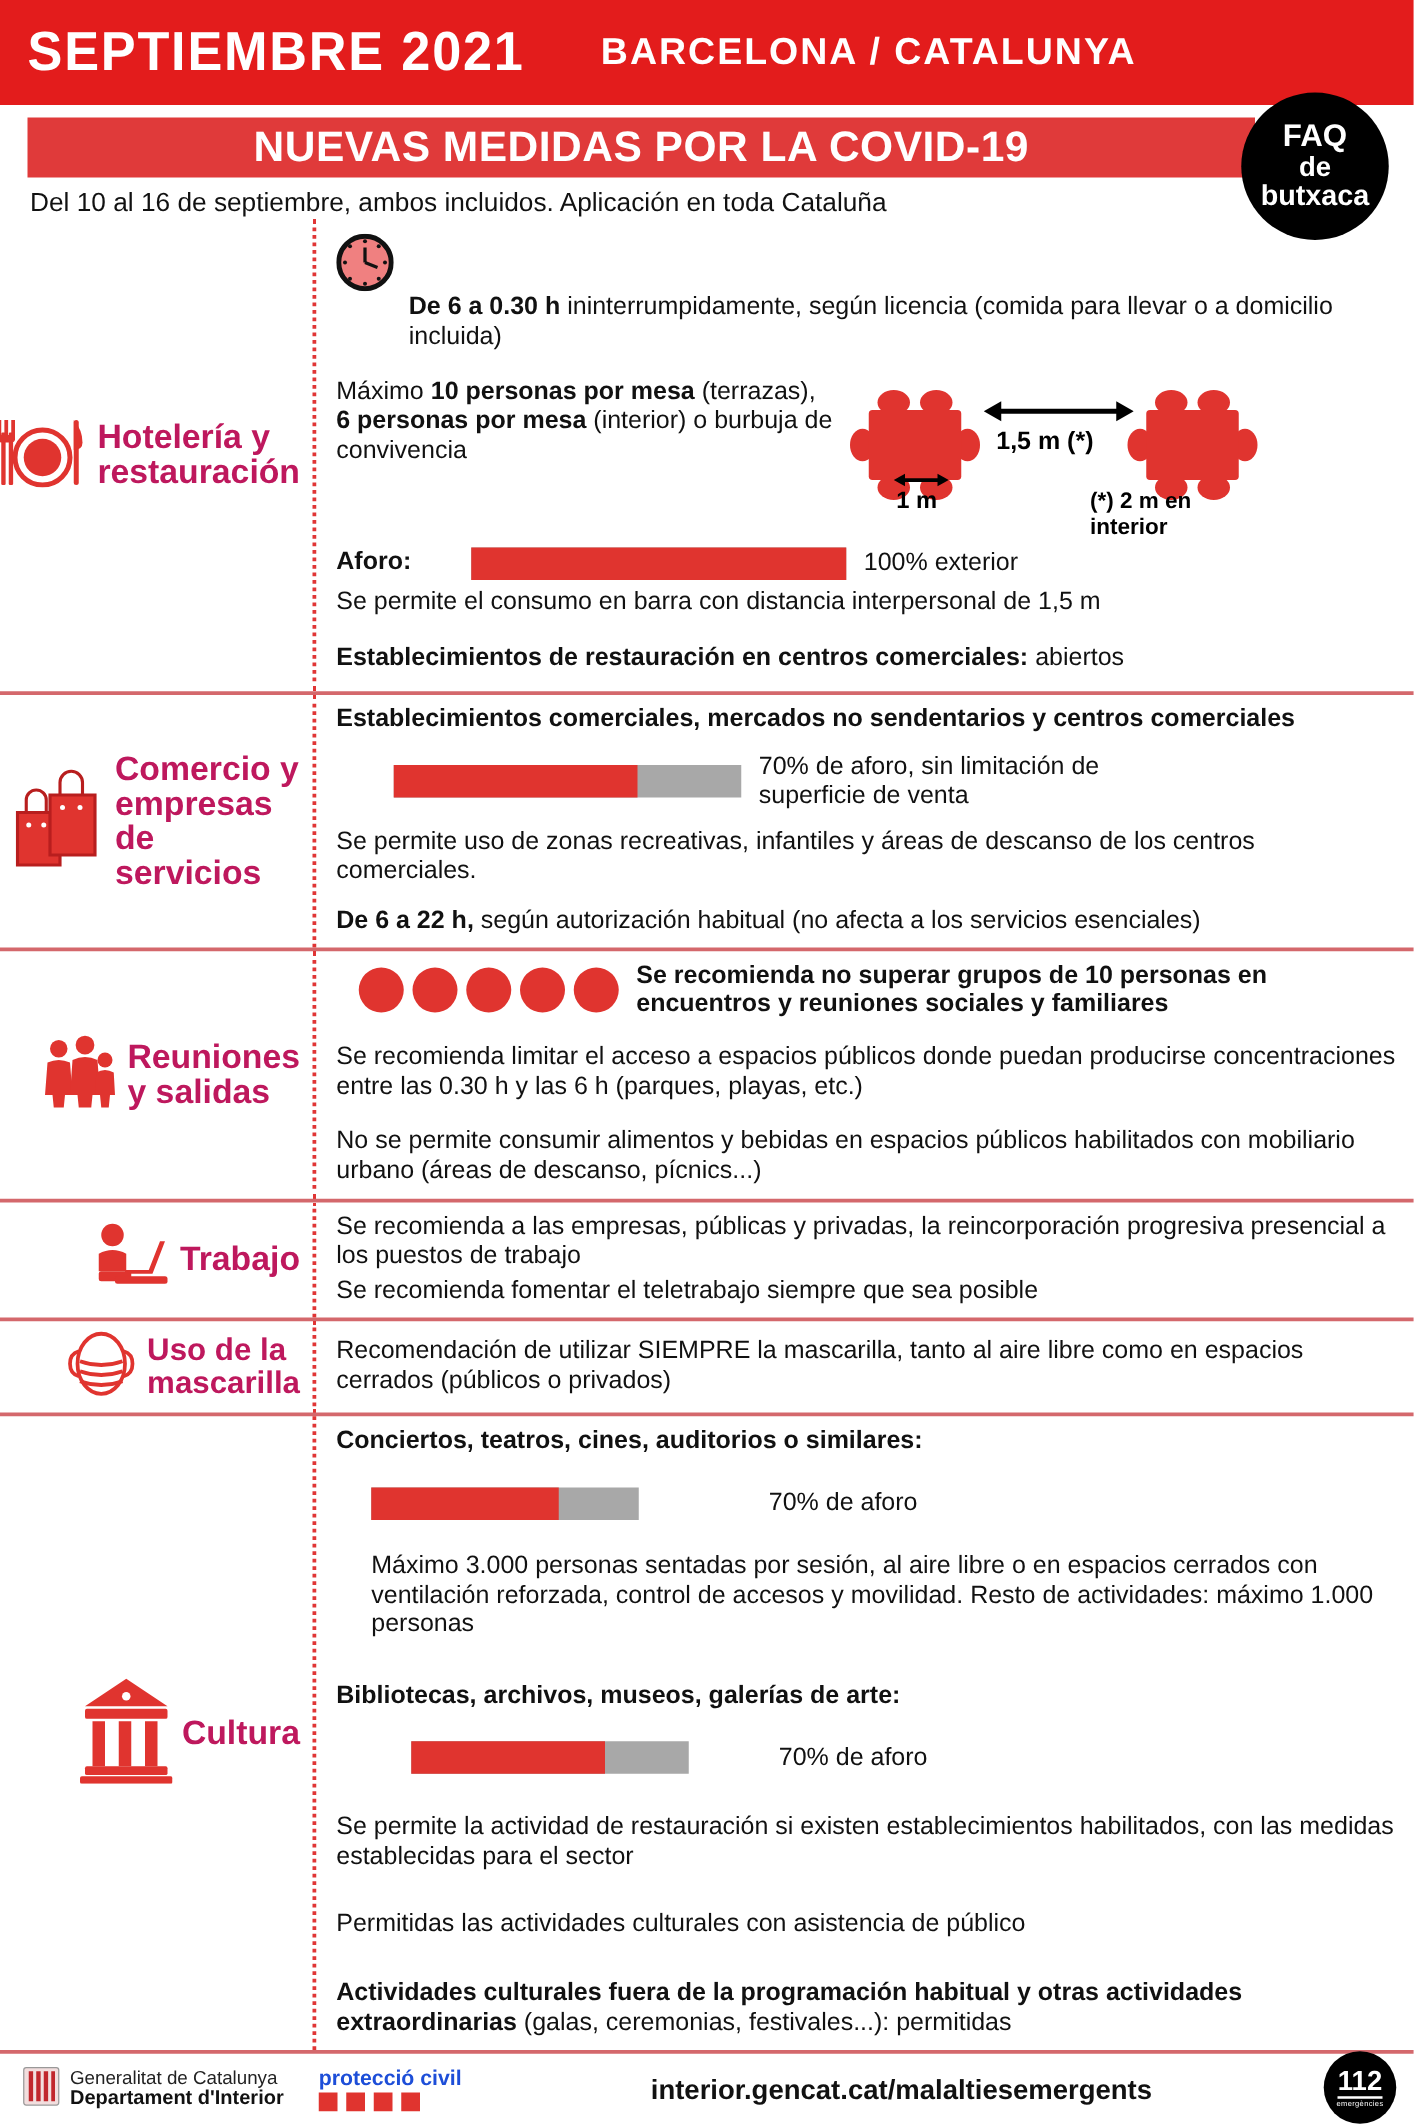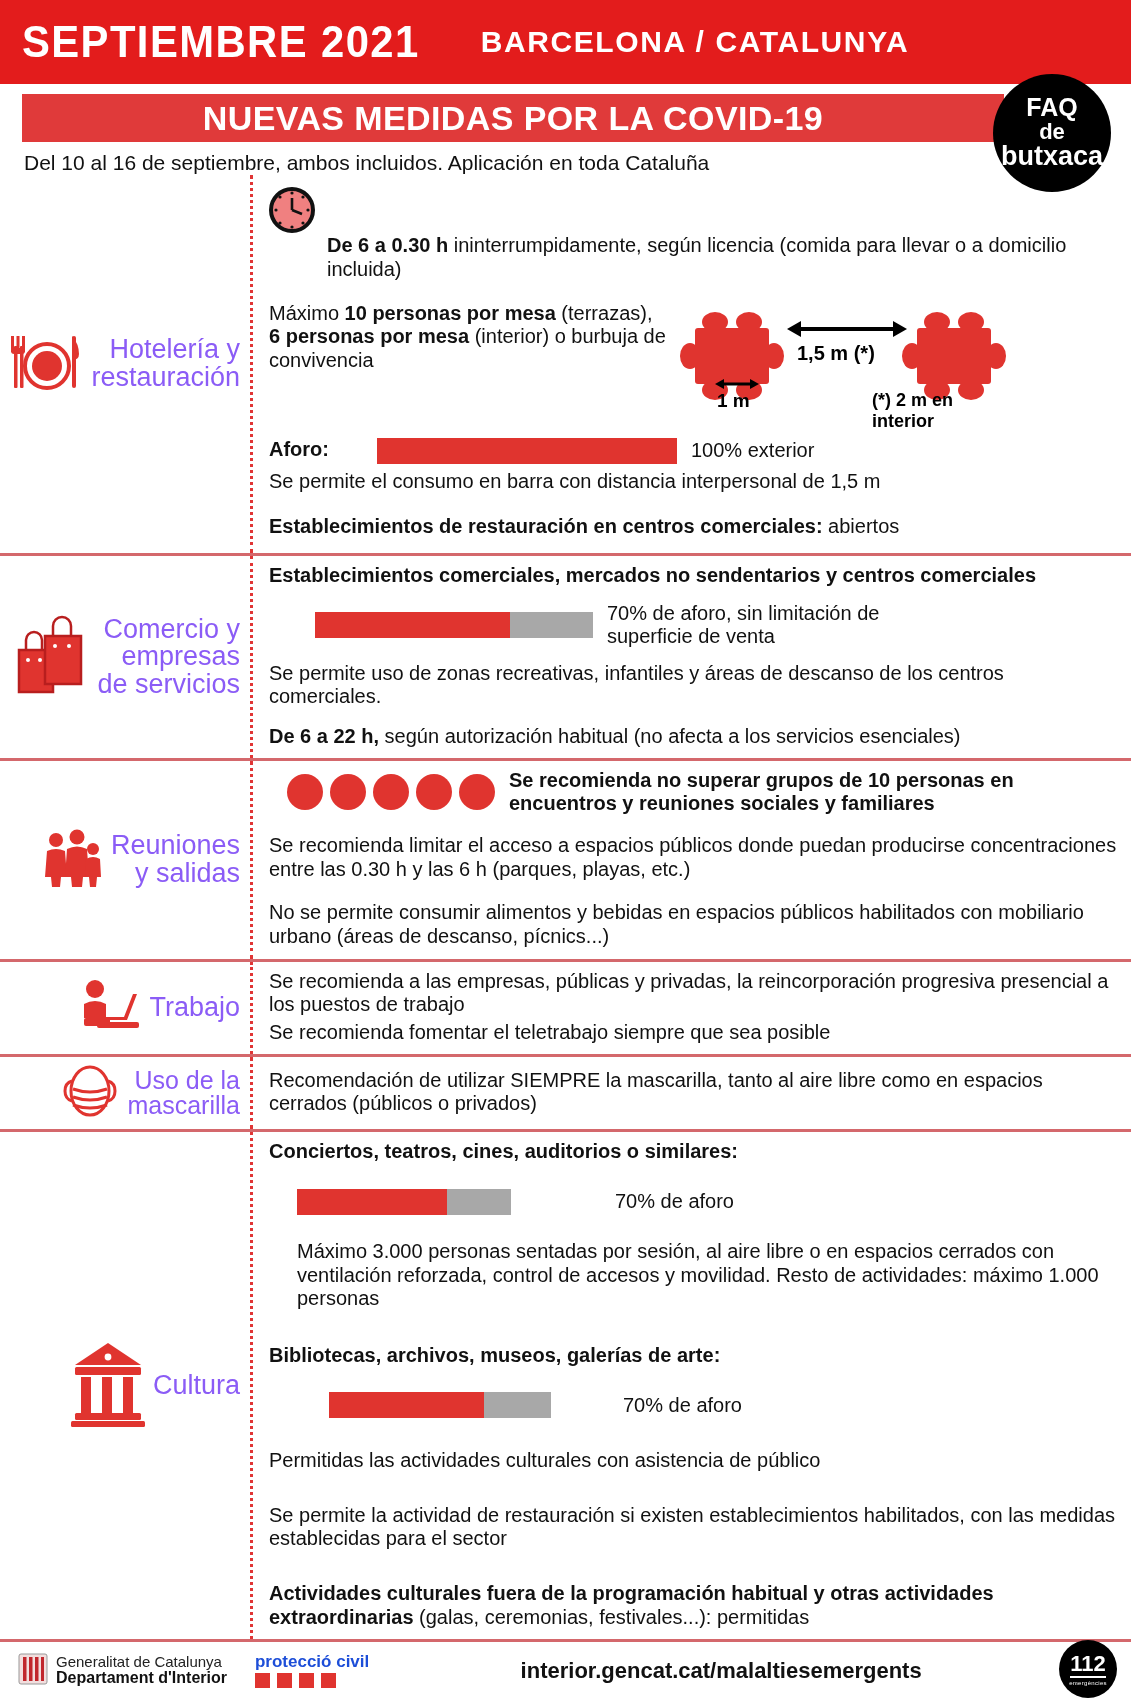--- a/index.html
+++ b/index.html
@@ -53,42 +53,42 @@
   }
   .faq-badge {
     position:absolute; right: 20px; top: -10px;
     width: 118px; height: 118px; border-radius: 50%;
     background:#000; color:#fff;
     display:flex; flex-direction:column; align-items:center; justify-content:center;
     line-height: 1.02;
   }
   .faq-badge .l1 { font-size:25px; font-weight:bold; }
   .faq-badge .l2 { font-size:22px; font-weight:bold; }
-  .faq-badge .l3 { font-size:27px; font-weight:bold; }
+  .faq-badge .l3 { font-size:23px; font-weight:bold; }
 
   
   .section {
     display: flex;
     position: relative;
     border-top: 3px solid #d4686c;
   }
   .section.first { border-top: none; }
   .label-col {
     width: 250px;
     flex: 0 0 250px;
     display:flex;
     align-items:center;
     justify-content:flex-end;
     padding: 6px 10px 6px 6px;
     position: relative;
   }
   .label-inner { display:flex; align-items:center; gap:8px; }
   .sec-title {
-    color:#8b5cf6; font-size:27px; font-weight:normal; line-height:1.02;
-    text-align:right;
+    color:#be185d; font-size:27px; font-weight:bold; line-height:1.02;
+    text-align:left;
   }
   .sec-title.small { font-size: 25px; }
   .content-col {
     flex: 1;
     border-left: 3px dotted #e03535;
     padding: 8px 10px 10px 16px;
     display:flex; flex-direction:column; justify-content:center;
     gap: 6px;
   }
   .line { font-size:20px; color:#111; line-height:1.18; }
@@ -443,22 +443,22 @@
         <span class="bar-label" style="margin-left:90px;">70% de aforo</span>
       </div>
       <div class="line" style="margin-left:28px;">Máximo 3.000 personas sentadas por sesión, al aire libre o en espacios cerrados con ventilación reforzada,  control de accesos y movilidad. Resto de actividades: máximo 1.000 personas</div>
       <div class="line bold" style="margin-top:8px;">Bibliotecas, archivos, museos, galerías de arte:</div>
       <div class="bar-row" style="margin-left:60px;">
         <span class="bar" style="width:222px;">
             <i class="fill" style="width:70%"></i>
           </span>
         <span class="bar-label" style="margin-left:58px;">70% de aforo</span>
       </div>
+      <div class="line" style="margin-top:6px;">Se permite la actividad de restauración si existen establecimientos habilitados, con las medidas establecidas para el sector</div>
       <div class="line" style="margin-top:6px;">Permitidas las actividades culturales con asistencia de público</div>
-      <div class="line" style="margin-top:6px;">Se permite la actividad de restauración si existen establecimientos habilitados, con las medidas establecidas para el sector</div>
       <div class="line bold" style="margin-top:6px;">
         <b>Actividades culturales fuera de la programación habitual y otras actividades extraordinarias</b><span style="font-weight:normal;"> (galas, ceremonias, festivales...): permitidas</span>
       </div>
     </div>
   </div>
 
   <div class="footer">
     <div class="gencat">
       <span class="icon">
         <svg width="30" height="32" viewBox="0 0 30 32">

